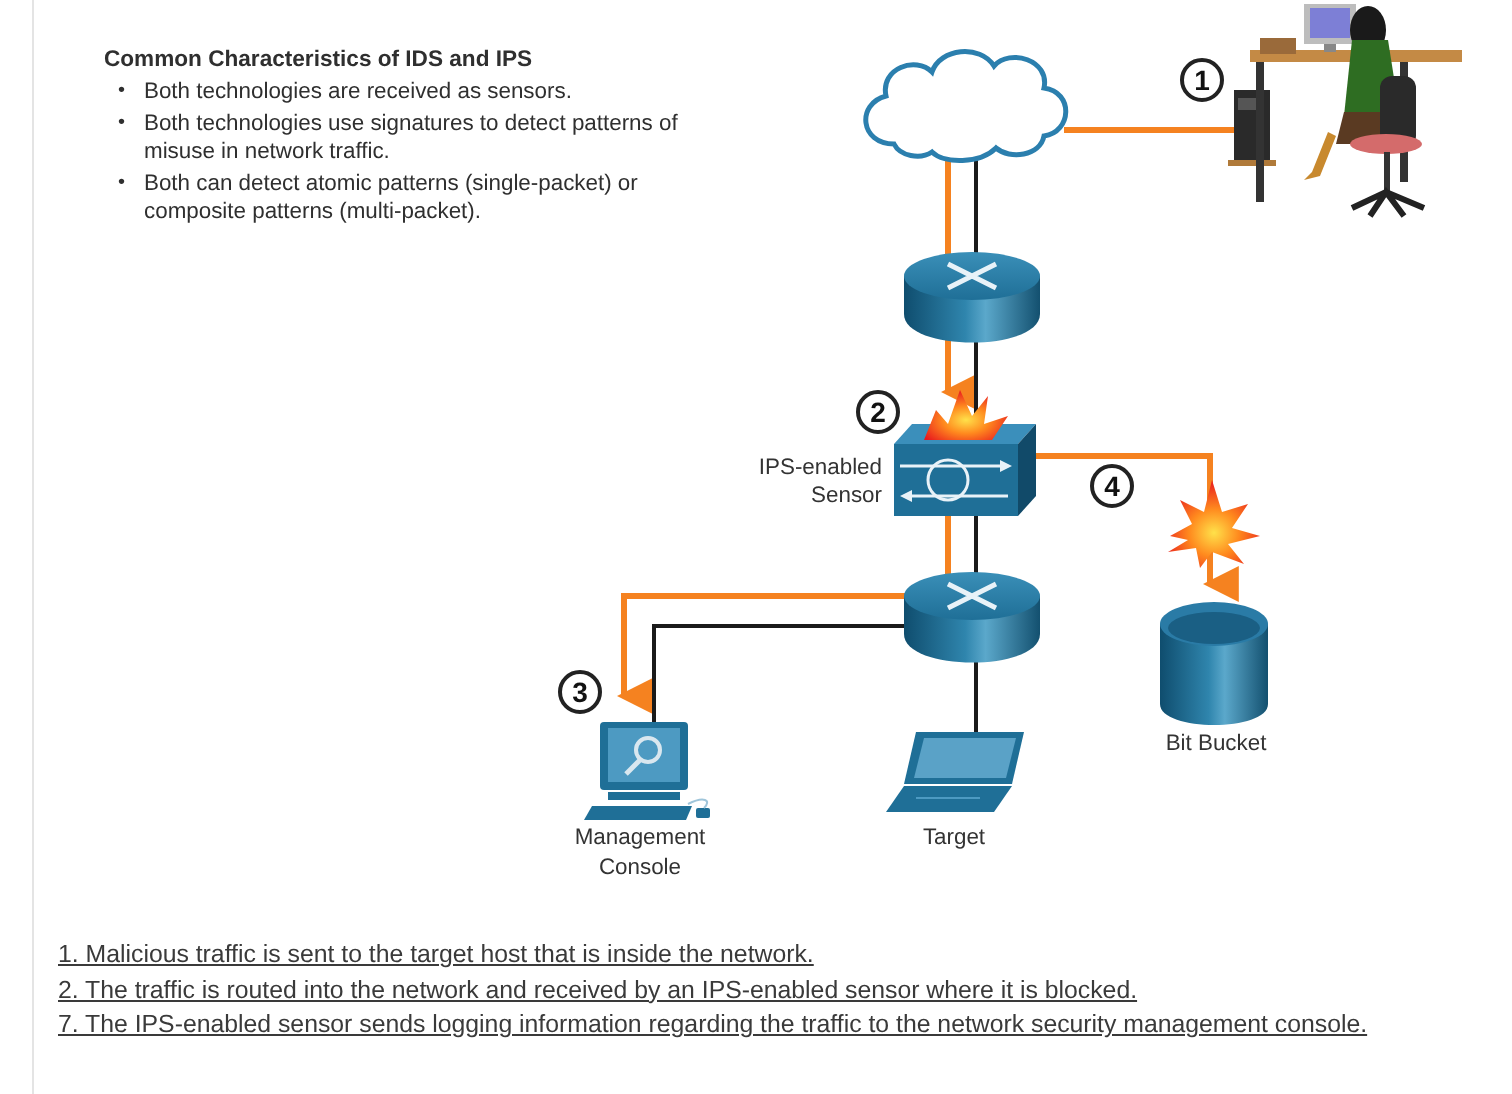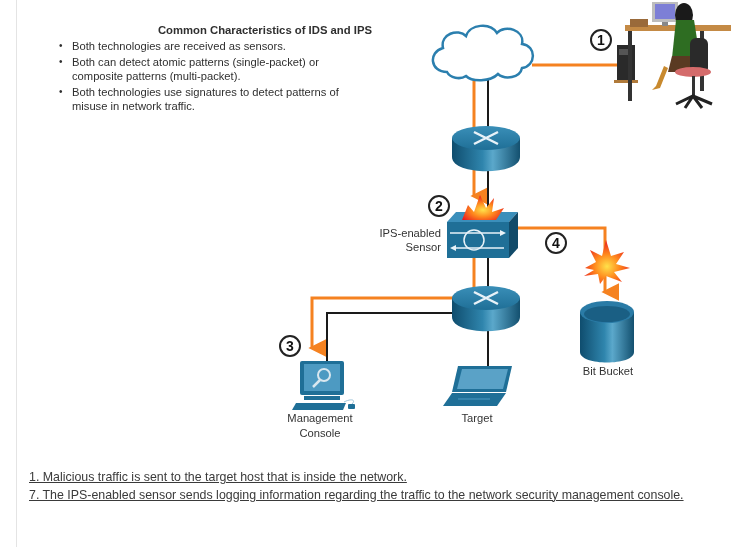--- a/index.html
+++ b/index.html
@@ -1,38 +1,38 @@
 <!DOCTYPE html>
 <html><head>
 <meta charset="utf-8">
 <style>
   html, body { margin: 0; padding: 0; background: #ffffff; }
   body { width: 756px; height: 547px; position: relative; overflow: hidden;
          font-family: "Liberation Sans", sans-serif; color: #333; }
   .frame-line { position: absolute; left: 16px; top: 0; width: 1px; height: 547px; background: #e4e4e4; }
   .char-box { position: absolute; left: 52px; top: 23px; width: 320px; font-size: 11.2px; line-height: 14.4px; color: #2f2f2f; }
-  .char-title { font-weight: bold; margin: 0 0 2px 0; font-size: 11.3px; text-align: right; }
+  .char-title { font-weight: bold; margin: 0 0 2px 0; font-size: 11.3px; }
   .char-list { margin: 0; padding: 0 0 0 20px; list-style: none; }
   .char-list li { position: relative; margin: 0 0 1px 0; }
   .char-list li::before { content: "•"; position: absolute; left: -13px; top: 0; font-size: 10px; }
   .diagram { position: absolute; left: 0; top: 0; width: 756px; height: 460px; }
   .steps { position: absolute; left: 29px; top: 469px; margin: 0; padding: 0; list-style: none; font-size: 12.4px; line-height: 17.5px; color: #3a3a3a; }
   .steps li { white-space: nowrap; text-decoration: underline; }
 </style>
 </head>
 <body>
 
 <div class="frame-line"></div>
 
 <div class="char-box">
   <div class="char-title">Common Characteristics of IDS and IPS</div>
   <ul class="char-list">
     <li>Both technologies are received as sensors.</li>
+    <li>Both technologies use signatures to detect patterns of misuse in network traffic.</li>
     <li>Both can detect atomic patterns (single-packet) or composite patterns (multi-packet).</li>
-    <li>Both technologies use signatures to detect patterns of misuse in network traffic.</li>
   </ul>
 </div>
 
 <svg class="diagram" width="756" height="460" viewBox="0 0 756 460" xmlns="http://www.w3.org/2000/svg">
   <defs>
     <linearGradient id="devGrad" x1="0" x2="1" y1="0" y2="0">
       <stop offset="0" stop-color="#0f4d6e"></stop>
       <stop offset="0.45" stop-color="#2f85ad"></stop>
       <stop offset="0.6" stop-color="#5ba8cb"></stop>
       <stop offset="1" stop-color="#13506f"></stop>
@@ -175,14 +175,15 @@
   <text class="svg-lbl" x="441" y="237" text-anchor="end" font-family="Liberation Sans, sans-serif" font-size="11.2" fill="#333">IPS-enabled</text>
   <text class="svg-lbl" x="441" y="251" text-anchor="end" font-family="Liberation Sans, sans-serif" font-size="11.2" fill="#333">Sensor</text>
   <text x="608" y="375" text-anchor="middle" font-family="Liberation Sans, sans-serif" font-size="11.2" fill="#333">Bit Bucket</text>
   <text x="320" y="422" text-anchor="middle" font-family="Liberation Sans, sans-serif" font-size="11.2" fill="#333">Management</text>
   <text x="320" y="437" text-anchor="middle" font-family="Liberation Sans, sans-serif" font-size="11.2" fill="#333">Console</text>
   <text x="477" y="422" text-anchor="middle" font-family="Liberation Sans, sans-serif" font-size="11.2" fill="#333">Target</text>
 </svg>
 
 <ol class="steps">
   <li>1. Malicious traffic is sent to the target host that is inside the network.</li>
+  <li>2. The traffic is routed into the network and received by an IPS-enabled sensor where it is blocked.</li>
   <li>7. The IPS-enabled sensor sends logging information regarding the traffic to the network security management console.</li>
 </ol>
 
 </body></html>

